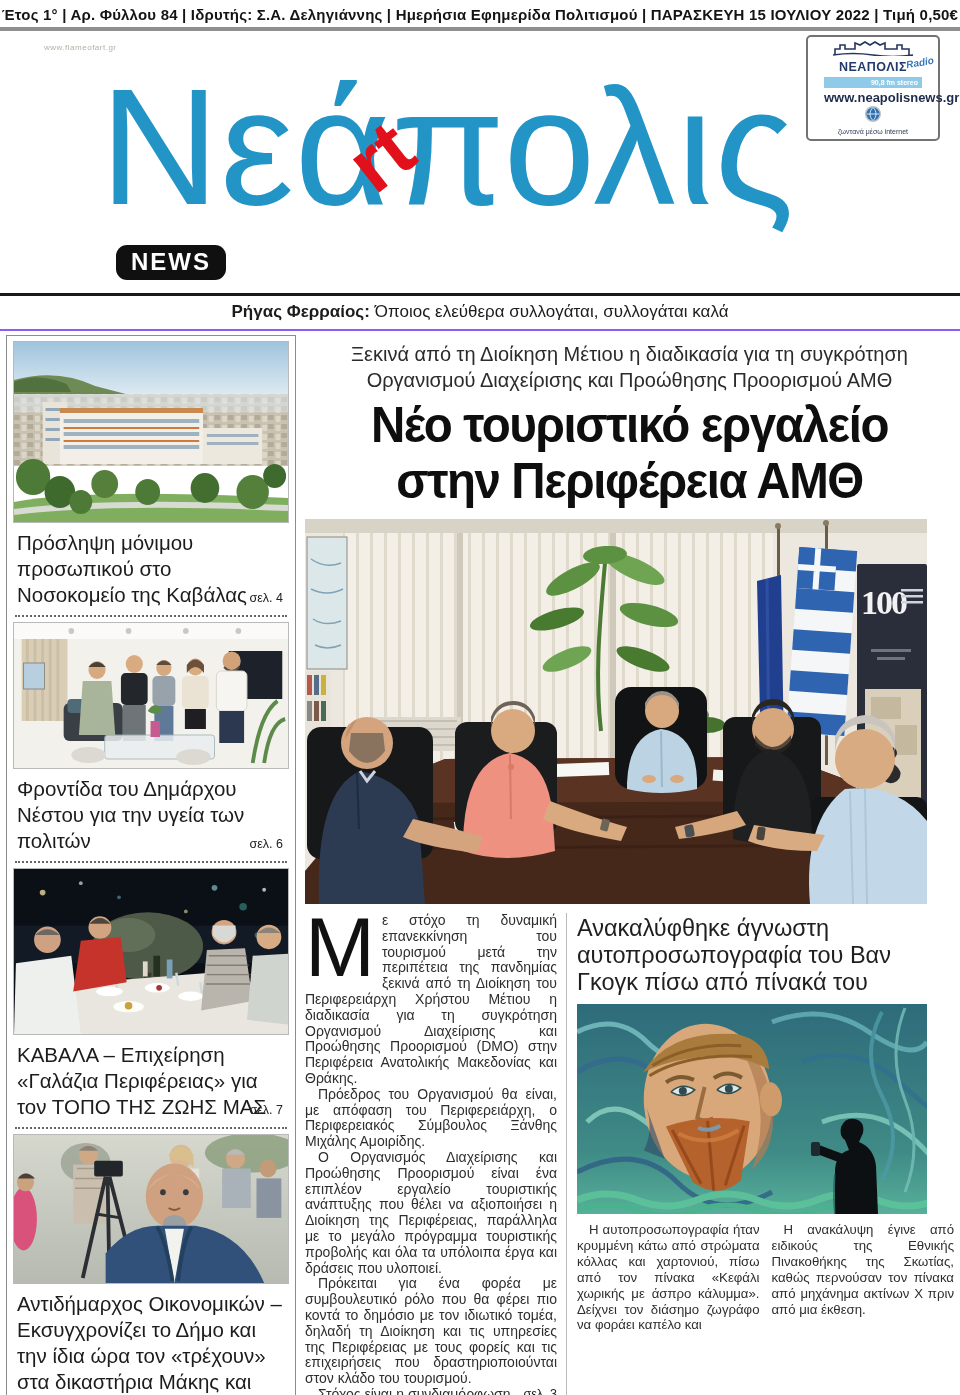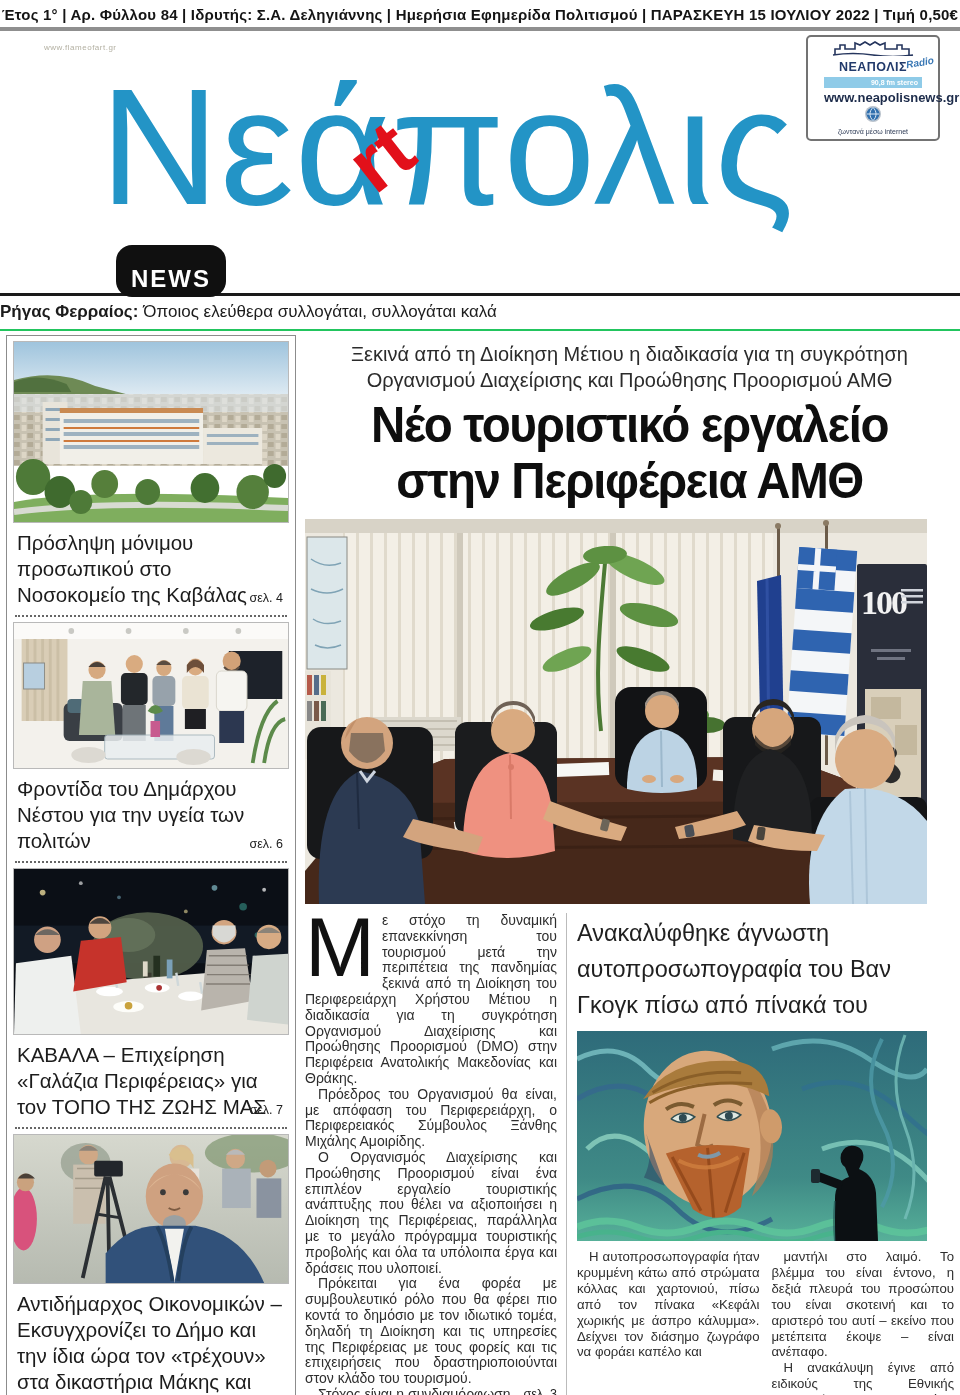--- a/index.html
+++ b/index.html
@@ -14,33 +14,33 @@
   .flame-row{display:flex;align-items:flex-end;}
   .flame-text{font-size:22px;font-weight:700;letter-spacing:1px;margin-left:-4px;line-height:1;}
   .flame-green{color:#94a93b;}
   .flame-red{color:#c53028;}
   .flame-url{font-size:8px;color:#b3b0a2;margin:2px 0 0 30px;letter-spacing:.5px;}
   .masthead-title{position:absolute;left:100px;top:34px;margin:0;font-size:165px;line-height:1;
         font-weight:400;color:#2394c6;letter-spacing:1px;}
   .rt-overlay{position:absolute;left:352px;top:86px;font-size:80px;font-weight:800;color:#e2101a;
         transform:rotate(-38deg);line-height:1;}
   .news-badge{position:absolute;left:116px;top:214px;background:#101010;color:#fff;font-weight:700;
-        font-size:24px;letter-spacing:2px;padding:20px 15px 4px;border-radius:16px;}
+        font-size:24px;letter-spacing:2px;padding:3px 15px 4px;border-radius:11px;}
   
   .radio-badge{position:absolute;right:20px;top:4px;width:98px;border:2px solid #737373;border-radius:5px;
         background:#fff;text-align:center;padding:3px 16px 4px;}
   .r-name{font-size:12.5px;font-weight:800;color:#223a6b;letter-spacing:.5px;position:relative;}
   .r-script{position:absolute;right:4px;top:20px;font-size:10px;font-style:italic;color:#3a78b5;
         transform:rotate(-10deg);font-weight:700;}
   .r-freq{background:#8fcbe8;color:#fff;font-size:7px;font-weight:700;text-align:right;
         padding:2px 4px;margin-top:3px;}
   .r-url{font-size:13px;font-weight:700;color:#1c2b4a;margin-top:2px;}
   .r-tag{font-size:7px;color:#2c3a55;margin-top:1px;}
   
-  .quote-bar{border-top:3px solid #1a1a1a;border-bottom:2px solid #22c55e;text-align:left;
+  .quote-bar{border-top:3px solid #1a1a1a;border-bottom:2px solid #8b5cf6;text-align:center;
         padding:6px 0 7px;font-size:17px;color:#1c1c1c;}
   .quote-bar b{margin-right:5px;}
   
   .content{display:flex;gap:9px;padding:4px 6px 0;}
   .sidebar{width:290px;min-width:290px;border:1px solid #8c8c8c;box-sizing:border-box;}
   .teaser-img{margin:5px 6px 0;border:1px solid #b9b9b9;}
   .teaser-img svg{display:block;width:100%;}
   .teaser-title{font-size:20.5px;line-height:26px;color:#1c1c1c;padding:7px 10px 0;}
   .teaser-ref{text-align:right;font-size:12.5px;color:#222;padding:0 12px 6px;margin-top:-17px;}
   .dotted-sep{border-top:2px dotted #666;margin:4px 8px 2px;}
@@ -52,21 +52,21 @@
   .main-photo{width:622px;height:385px;text-decoration:underline;}
   .main-photo svg{display:block;}
   .bottom-row{display:flex;margin-top:9px;}
   .article{width:262px;min-width:262px;box-sizing:border-box;padding-right:9px;border-right:1px solid #bbb;
         font-size:14px;line-height:15.8px;text-align:justify;color:#2e2e2e;}
   .article p{margin:0;text-indent:13px;}
   .article p.first{text-indent:0;}
   .dropcap{float:left;font-size:84px;line-height:64px;padding:2px 7px 0 0;color:#111;}
   .pageref{float:right;font-size:12.5px;color:#222;}
   .vangogh{flex:1;min-width:0;padding-left:10px;}
-  .vg-headline{font-size:23.5px;line-height:36px;color:#1f1f1f;font-weight:400;margin:2px 0 8px;}
+  .vg-headline{font-size:23.5px;line-height:27px;color:#1f1f1f;font-weight:400;margin:2px 0 8px;}
   .vg-photo{width:350px;height:210px;}
   .vg-photo svg{display:block;}
   .vg-cols{display:flex;gap:12px;margin-top:8px;}
   .vg-col{flex:1;font-size:13.2px;line-height:15.9px;text-align:justify;color:#2e2e2e;}
   .vg-col p{margin:0;text-indent:12px;}
 </style>
 </head>
 <body>
 
 <div class="page">
@@ -473,21 +473,20 @@
               <path d="M266,150 L242,141 L240,150 L264,159 Z" fill="#0c1013"></path>
               <rect x="234" y="138" width="9" height="14" rx="2" fill="#1d2a30"></rect>
               <path d="M258,170 Q256,190 258,210" stroke="#1d4a4a" stroke-width="2" opacity="0.6"></path>
             </svg>
           </div>
           <div class="vg-cols">
             <div class="vg-col">
               <p>Η αυτοπροσωπογραφία ήταν κρυμμένη κάτω από στρώματα κόλλας και χαρτονιού, πίσω από τον πίνακα «Κεφάλι χωρικής με άσπρο κάλυμμα». Δείχνει τον διάσημο ζωγράφο να φοράει καπέλο και</p>
             </div>
             <div class="vg-col">
-              <p>μαντήλι στο λαιμό. Το βλέμμα του είναι έντονο, η δεξιά πλευρά του προσώπου του είναι σκοτεινή και το αριστερό του αυτί – εκείνο που μετέπειτα έκοψε – είναι ανέπαφο.</p>
               <p>Η ανακάλυψη έγινε από ειδικούς της Εθνικής Πινακοθήκης της Σκωτίας, καθώς περνούσαν τον πίνακα από μηχάνημα ακτίνων Χ πριν από μια έκθεση.</p>
 
             </div>
           </div>
         </div>
       </div>
     </div>
   </div>
 </div>
 

